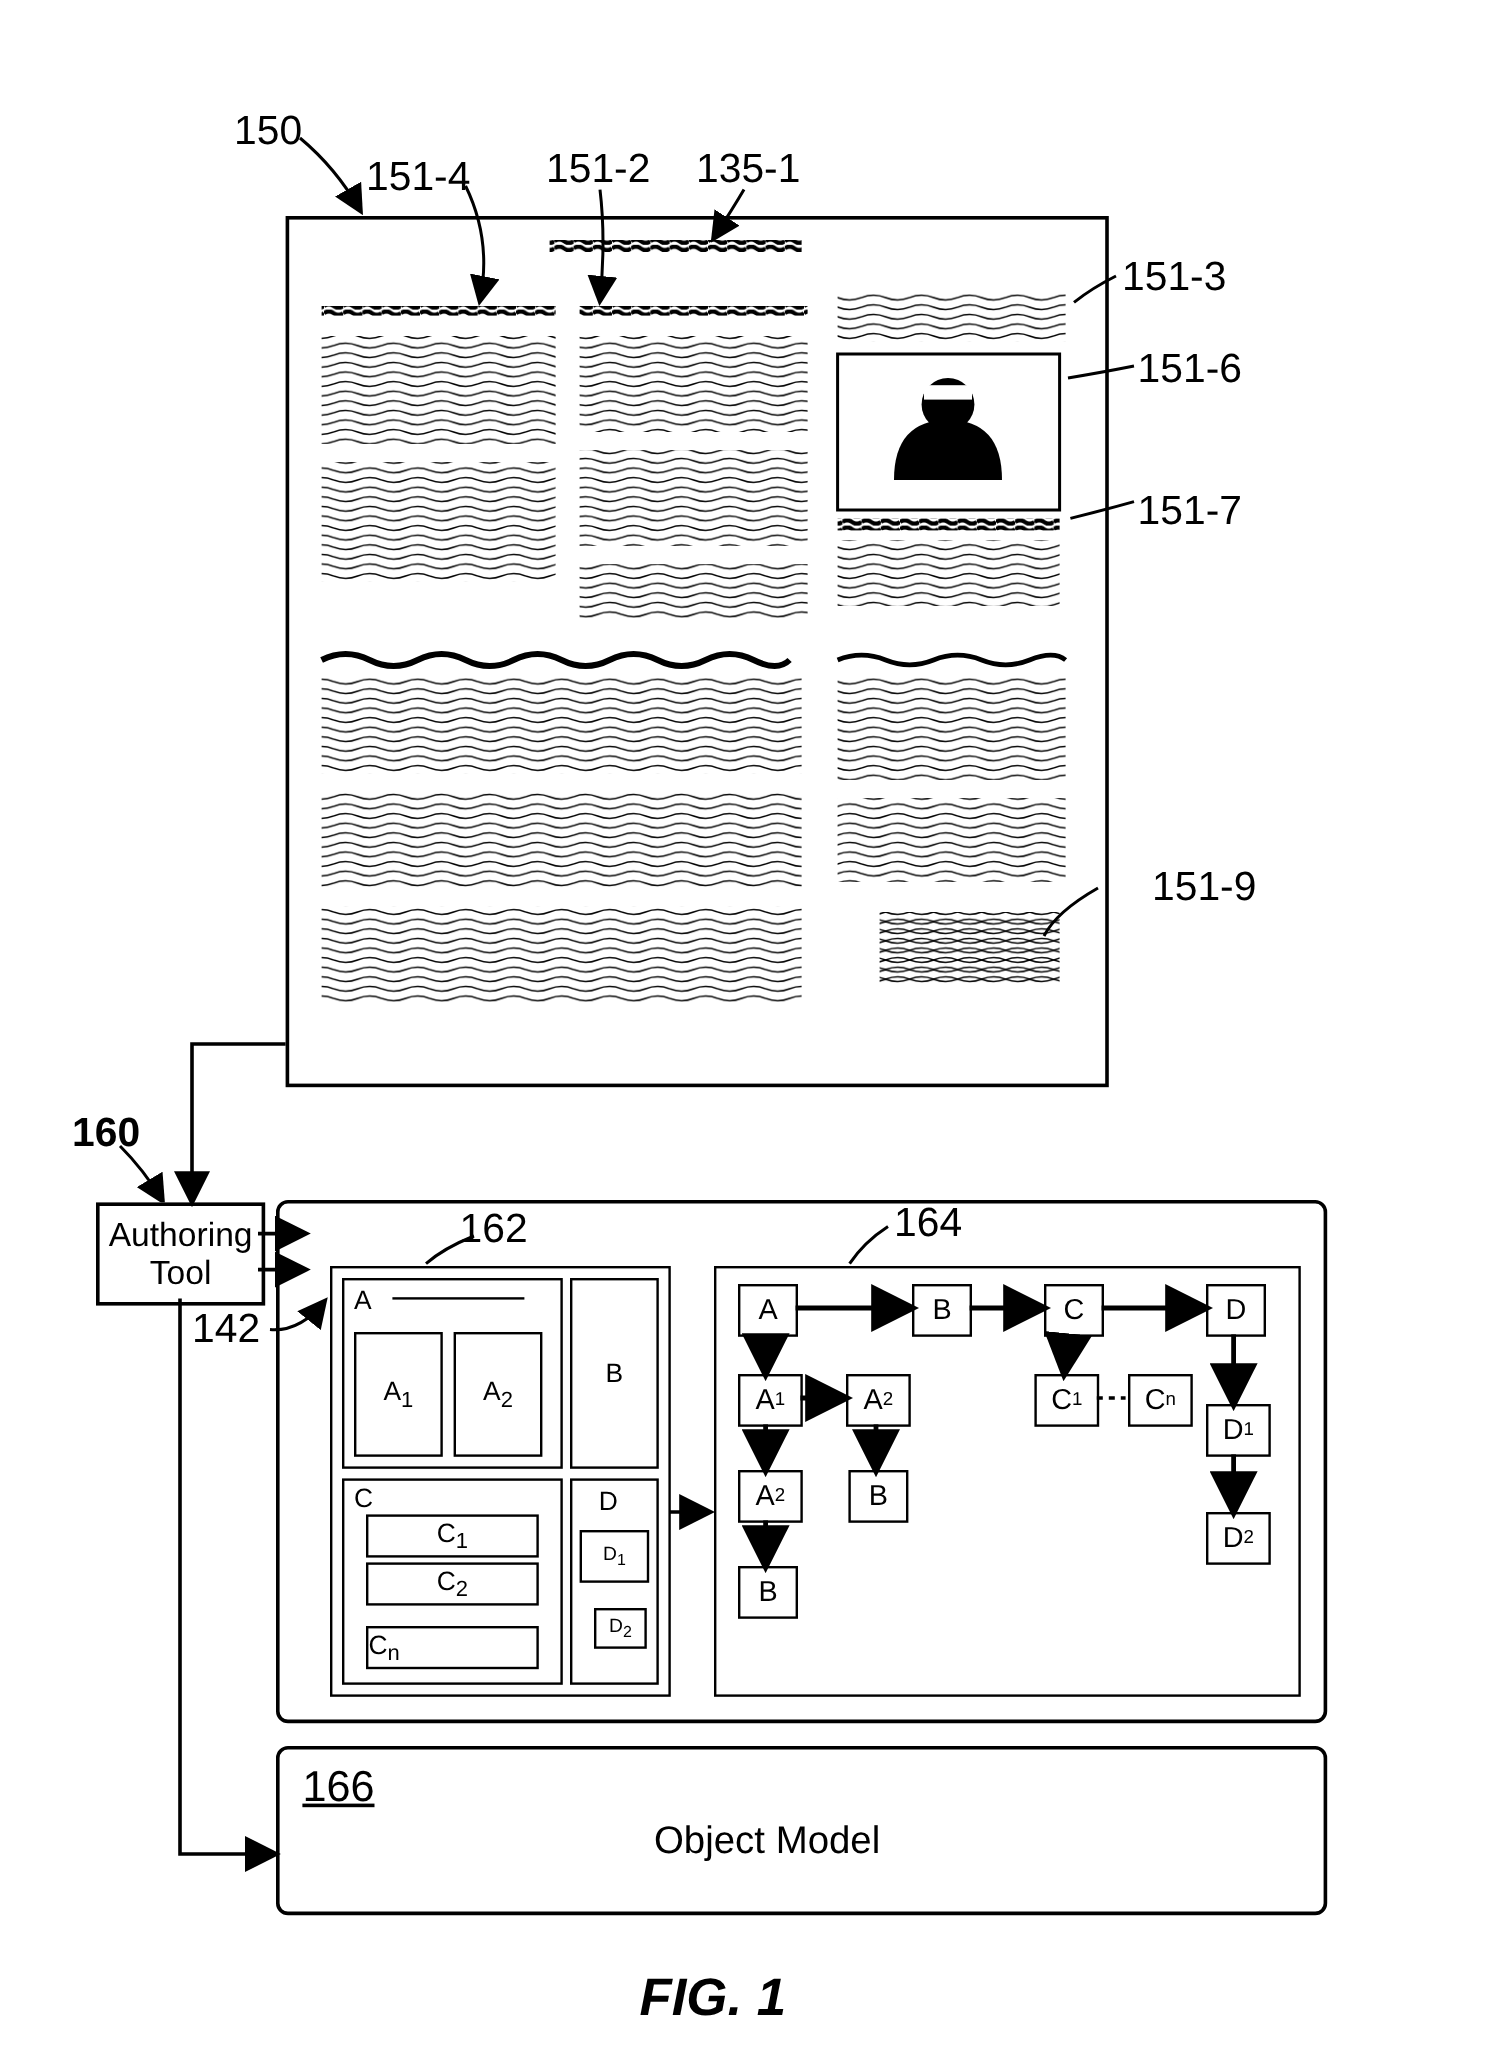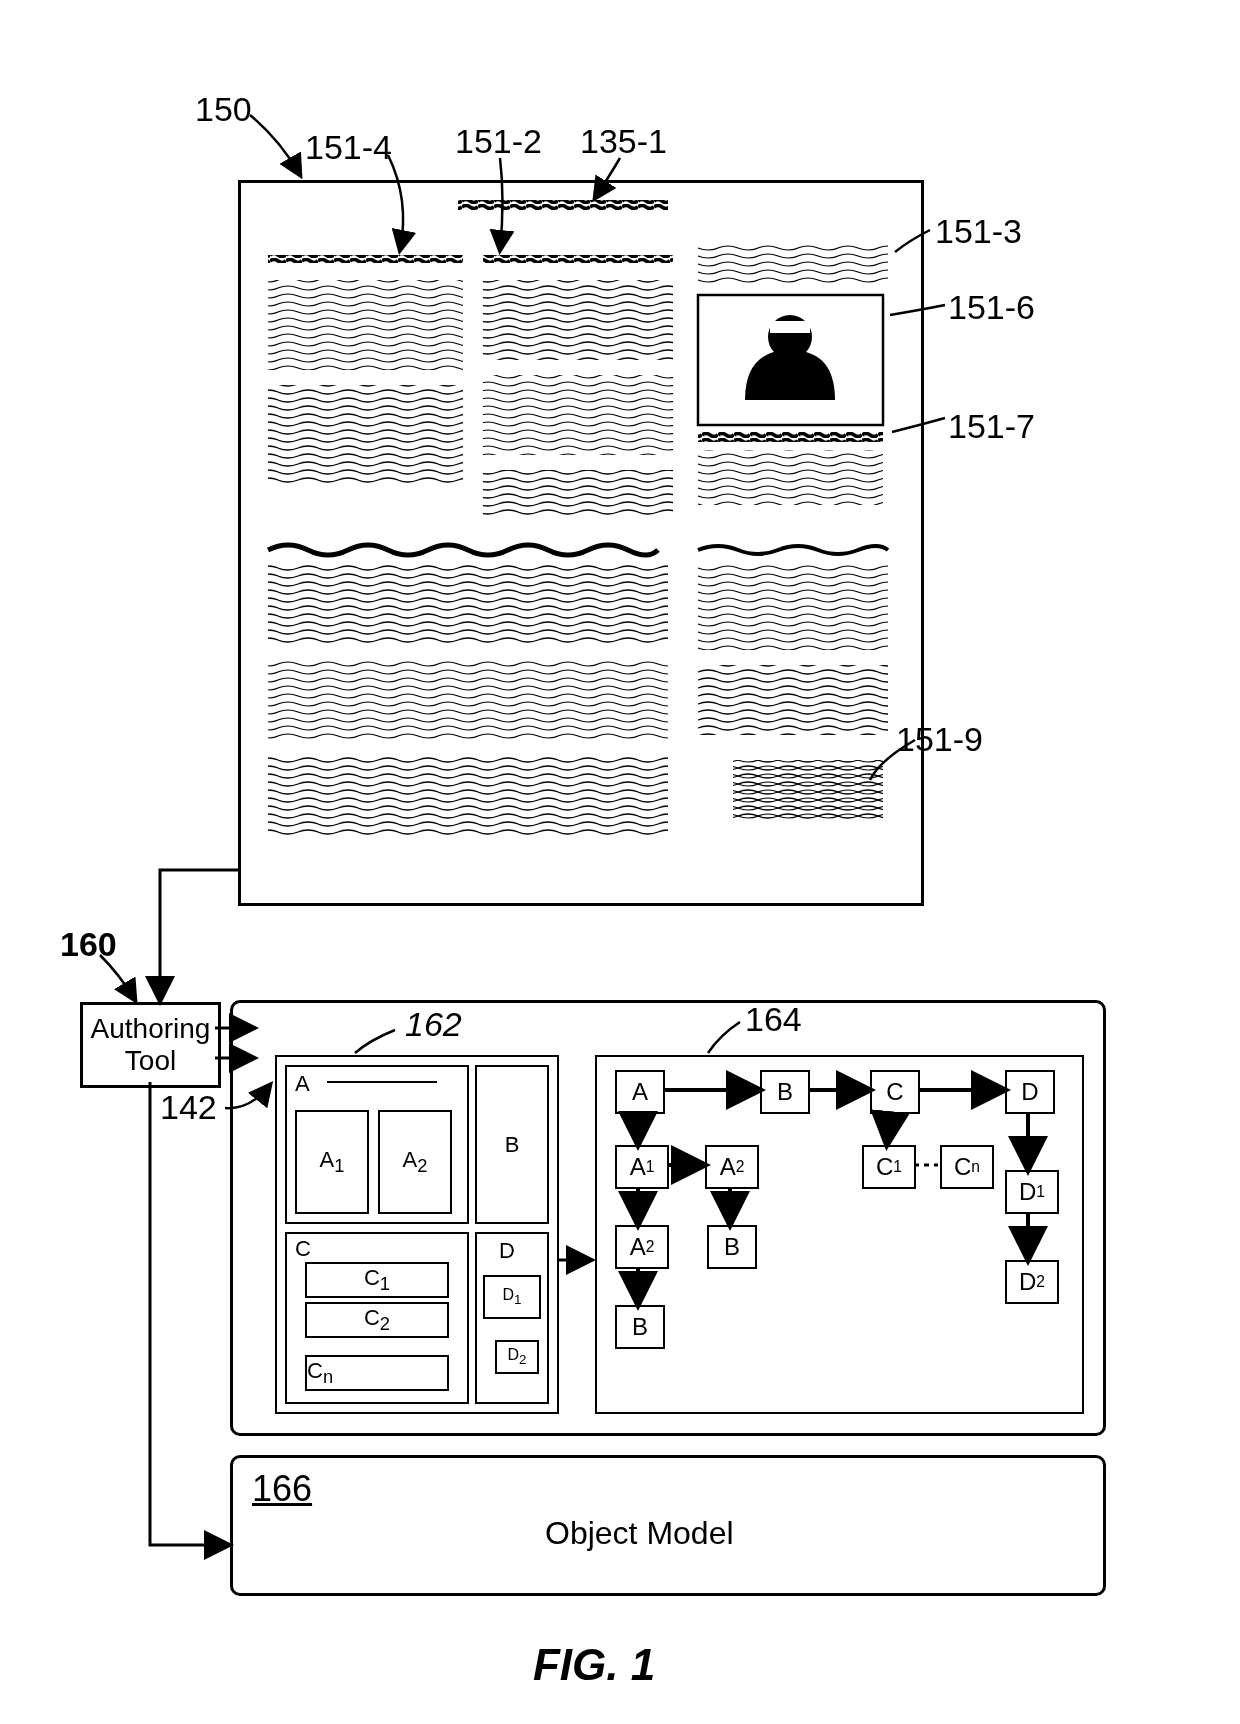--- a/index.html
+++ b/index.html
@@ -106,21 +106,21 @@
   <rect x="495" y="580" width="150" height="60" fill="url(#waveB)"></rect>
 </svg>
 
 <span class="abs label big" style="left:195px; top:90px;">150</span>
 <span class="abs label big" style="left:305px; top:128px;">151-4</span>
 <span class="abs label big" style="left:455px; top:122px;">151-2</span>
 <span class="abs label big" style="left:580px; top:122px;">135-1</span>
 <span class="abs label big" style="left:935px; top:212px;">151-3</span>
 <span class="abs label big" style="left:948px; top:288px;">151-6</span>
 <span class="abs label big" style="left:948px; top:407px;">151-7</span>
-<span class="abs label big" style="left:896px; top:720px;">151-9</span>
+<span class="abs label big" style="left:960px; top:720px;">151-9</span>
 
 <svg class="abs" style="left:0; top:0; width:1240px; height:930px; pointer-events:none;">
   <defs>
     <marker id="ah" markerWidth="10" markerHeight="10" refX="8" refY="5" orient="auto">
       <path d="M0 0 L10 5 L0 10 Z" fill="#000"></path>
     </marker>
   </defs>
 
   <path d="M250 115 Q280 140 300 175" stroke="#000" stroke-width="2.5" fill="none" marker-end="url(#ah)"></path>
 
@@ -153,21 +153,21 @@
 
 <div class="abs box" style="left:230px; top:1000px; width:870px; height:430px;"></div>
 
 <span class="abs label big" style="left:160px; top:1088px;">142</span>
 <svg class="abs" style="left:0; top:0; width:400px; height:1300px; pointer-events:none;">
   <path d="M215 1028 L253 1028" stroke="#000" stroke-width="3" fill="none" marker-end="url(#ah)"></path>
   <path d="M215 1058 L253 1058" stroke="#000" stroke-width="3" fill="none" marker-end="url(#ah)"></path>
   <path d="M225 1108 Q250 1110 270 1085" stroke="#000" stroke-width="2.5" fill="none" marker-end="url(#ah)"></path>
 </svg>
 
-<span class="abs label big" style="left:405px; top:1005px;font-style:italic;">162</span>
+<span class="abs label big" style="left:383px; top:1005px;">162</span>
 <svg class="abs" style="left:0;top:0;width:600px;height:1200px;pointer-events:none;">
   <path d="M395 1030 Q370 1040 355 1053" stroke="#000" stroke-width="2.5" fill="none"></path>
 </svg>
 
 <div class="abs box thin sharp" style="left:275px; top:1055px; width:280px; height:355px;"></div>
 
 <div class="abs box thin sharp" style="left:285px; top:1065px; width:180px; height:155px;">
   <span class="abs small" style="left:8px; top:4px;">A</span>
   <div class="abs" style="left:40px; top:14px; width:110px; height:2px; background:#000;"></div>
 </div>

